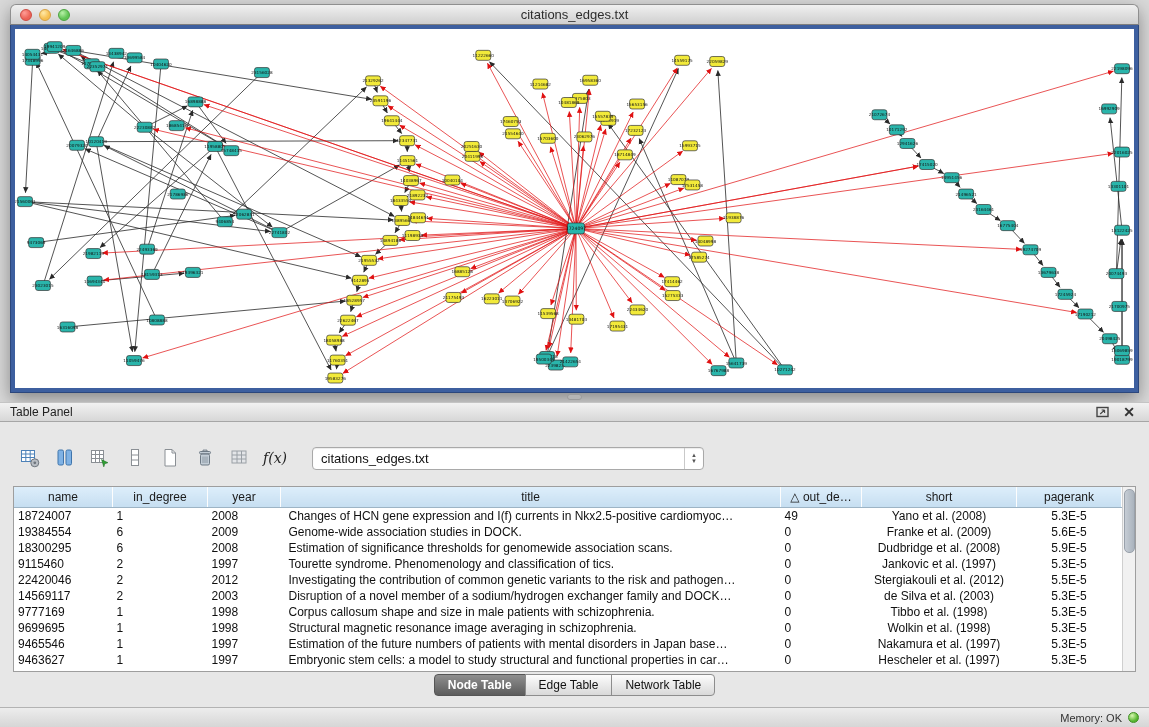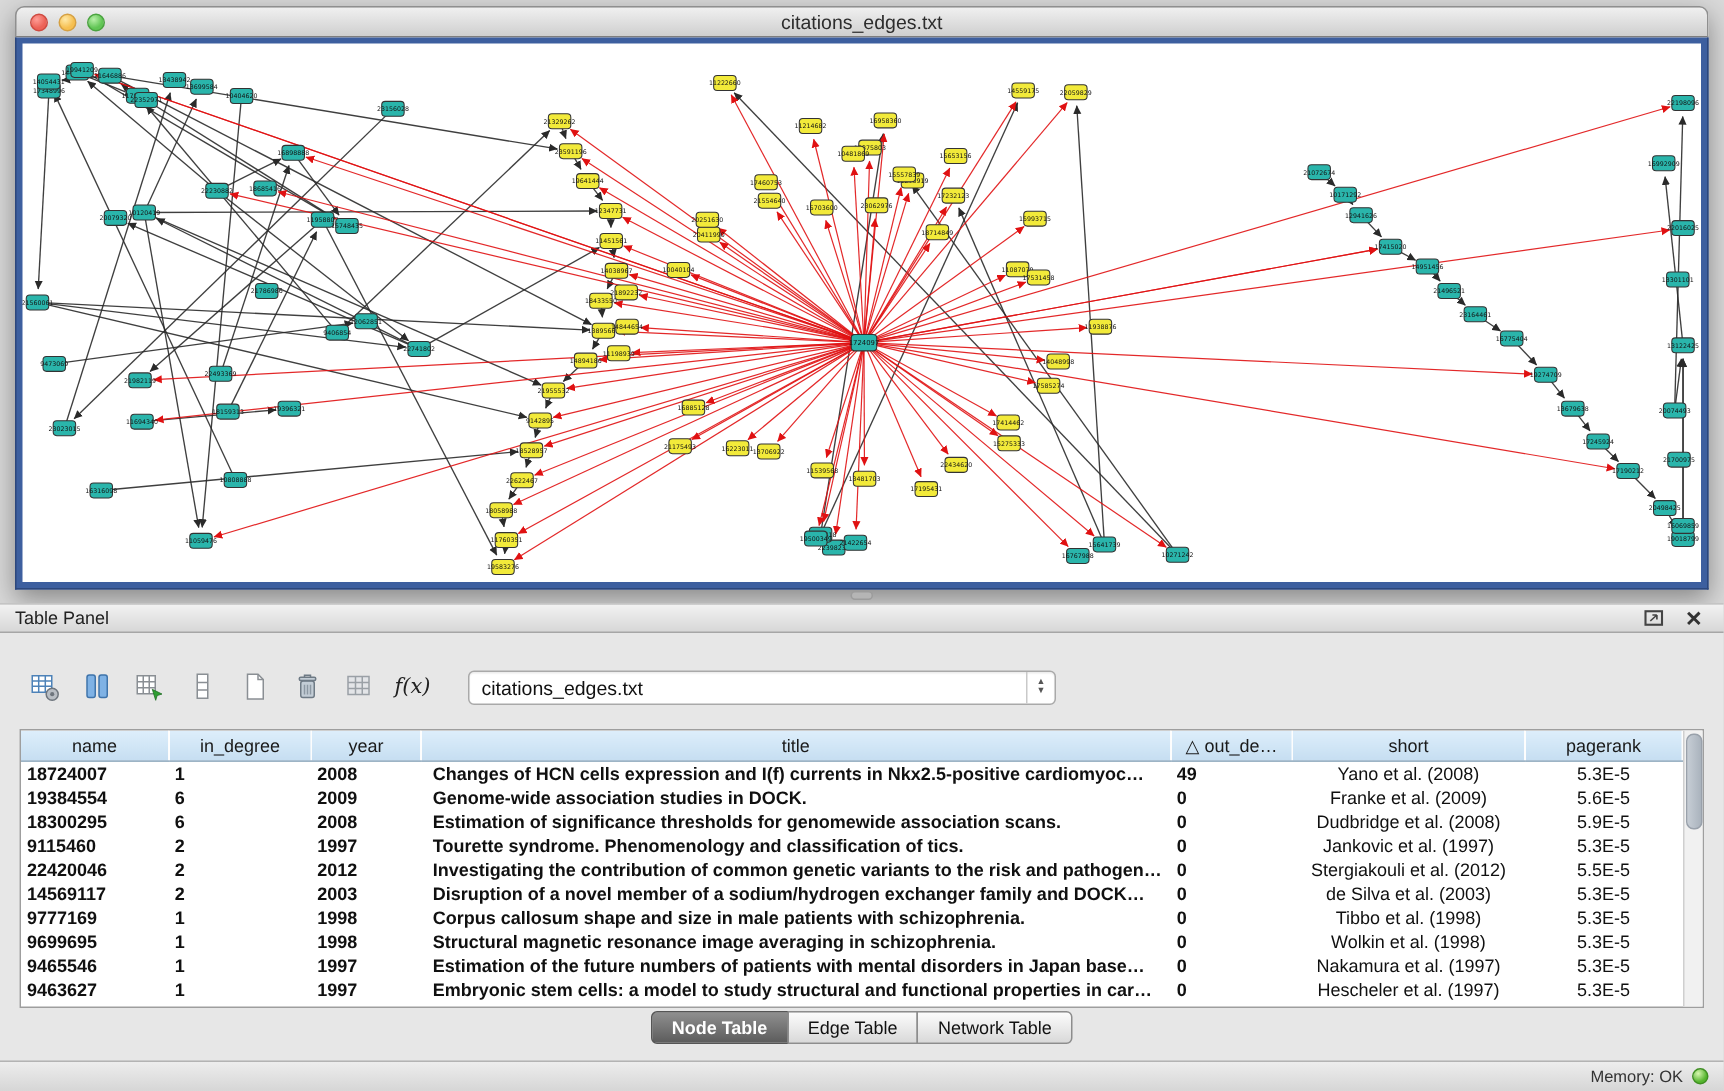--- a/index.html
+++ b/index.html
@@ -50,21 +50,21 @@
   .table-wrap{position:absolute;left:13px;top:64px;width:1123px;height:186px;background:#fff;
     border:1px solid #9e9e9e;box-sizing:border-box;padding-left:41px;}
   .table-scroll{position:absolute;left:0;top:0;right:13px;bottom:0;overflow:hidden;}
   table{border-collapse:collapse;table-layout:fixed;width:100%;}
   th{height:18px;font-size:12px;font-weight:normal;color:#1a1a1a;
      background:linear-gradient(#ddeefb,#c6def1);border-right:1px solid #fdfdfd;
      border-bottom:1px solid #9db4c5;white-space:nowrap;overflow:hidden;}
   th:nth-child(1){width:96px;} th:nth-child(2){width:92px;} th:nth-child(3){width:70px;}
   th:nth-child(4){width:497px;} th:nth-child(5){width:78px;} th:nth-child(6){width:152px;}
   td{height:16px;font-size:12px;color:#101010;white-space:nowrap;overflow:hidden;padding:0 4px;}
-  td.a-l{text-align:left;font-weight:bold;} td.a-c{text-align:center;}
+  td.a-l{text-align:left;} td.a-c{text-align:center;}
   td:nth-child(4){padding-left:8px;}
   .vscrollbar{position:absolute;right:0;top:0;bottom:0;width:13px;background:#f1f1f1;
     border-left:1px solid #cfcfcf;box-sizing:border-box;}
   .vthumb{position:absolute;left:1px;top:2px;width:9px;height:62px;border-radius:5px;
     background:linear-gradient(90deg,#c6cdd5,#aab3bd);border:1px solid #99a1ab;}
 
   .tab-bar{position:absolute;left:0;top:252px;width:1149px;display:flex;justify-content:center;}
   .seg{display:flex;}
   .tab{height:20px;line-height:20px;padding:0 13px;font-size:12px;color:#111;
     background:linear-gradient(#fcfcfc,#d9d9d9);border:1px solid #8d8d8d;margin-left:-1px;white-space:nowrap;}
@@ -818,21 +818,21 @@
               <th>△ out_de…</th>
               <th>short</th>
               <th>pagerank</th>
             </tr>
           </thead>
           <tbody>
               <tr>
                 <td class="a-l">18724007</td>
                 <td class="a-l">1</td>
                 <td class="a-l">2008</td>
-                <td class="a-l">Changes of HCN cells expression and I(f) currents in Nkx2.5-positive cardiomyoc…</td>
+                <td class="a-l">Changes of HCN gene expression and I(f) currents in Nkx2.5-positive cardiomyoc…</td>
                 <td class="a-l">49</td>
                 <td class="a-c">Yano et al. (2008)</td>
                 <td class="a-c">5.3E-5</td>
               </tr>
               <tr>
                 <td class="a-l">19384554</td>
                 <td class="a-l">6</td>
                 <td class="a-l">2009</td>
                 <td class="a-l">Genome-wide association studies in DOCK.</td>
                 <td class="a-l">0</td>

